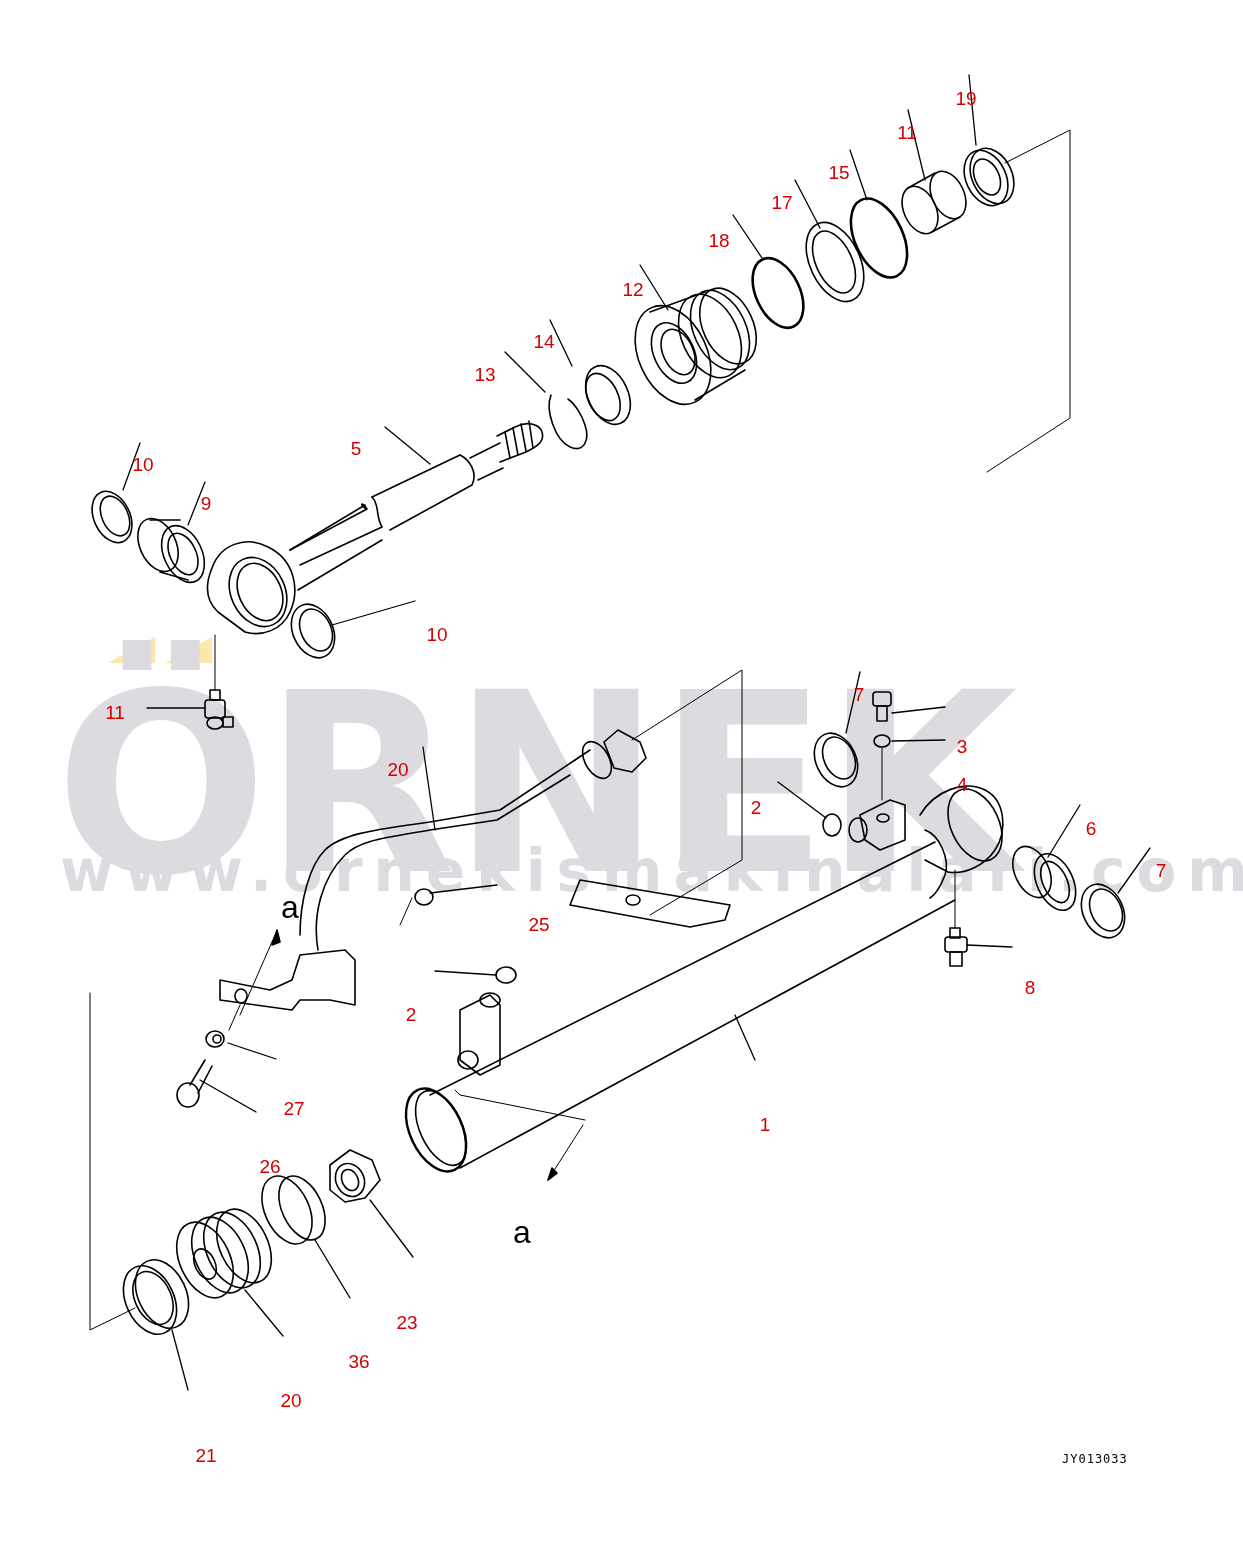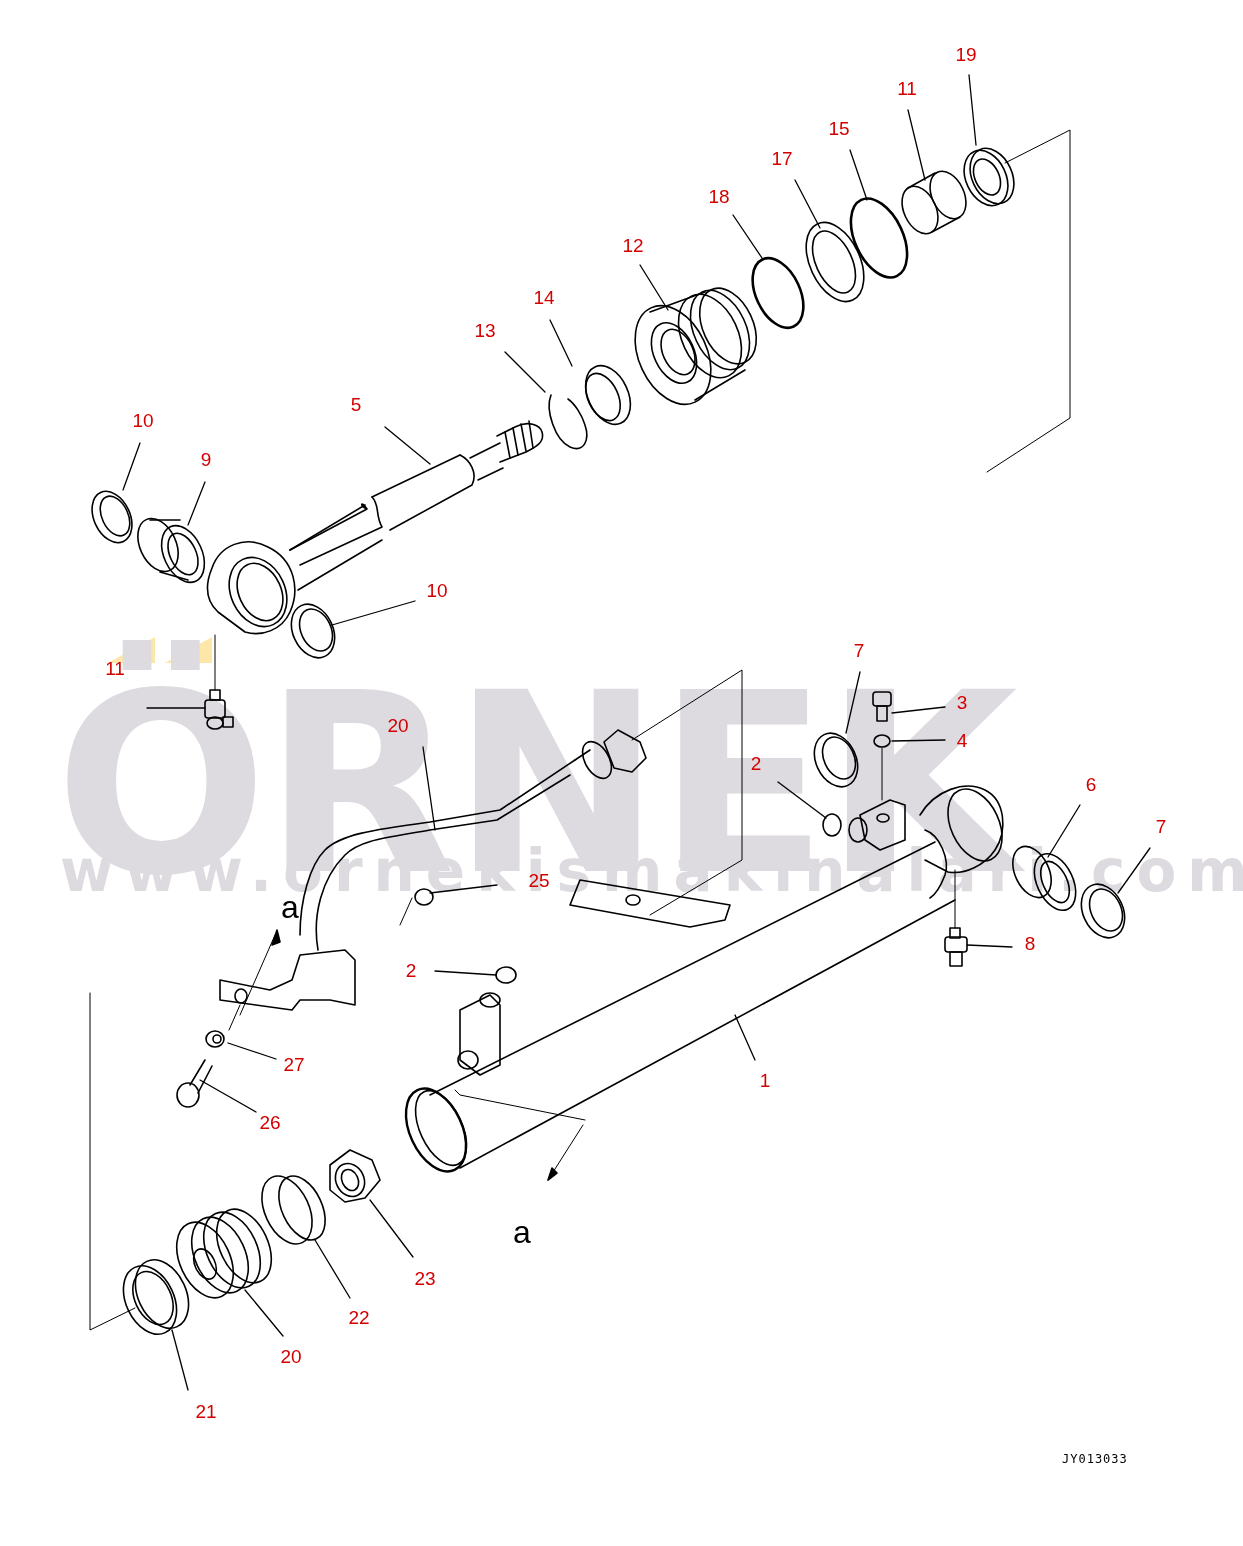--- a/index.html
+++ b/index.html
@@ -1,20 +1,20 @@
 <!DOCTYPE html>
 <html><head>
 <meta charset="utf-8">
 <style>
   html, body { margin:0; padding:0; background:#ffffff; }
   body { width:1243px; height:1546px; position:relative; overflow:hidden; font-family:"Liberation Sans", sans-serif; }
   #canvas { position:absolute; left:0; top:0; width:1243px; height:1546px; }
   .wm-big { position:absolute; left:55px; top:660px; font-family:"DejaVu Sans", sans-serif; font-weight:bold; font-size:250px; letter-spacing:-4px; color:#dedbe0; line-height:1; white-space:nowrap; }
   .wm-url { position:absolute; left:60px; top:842px; font-family:"DejaVu Sans", sans-serif; font-weight:bold; font-size:58px; letter-spacing:11px; color:#dedbe0; line-height:1; white-space:nowrap; }
-  .label { position:absolute; color:#d40000; font-size:19px; font-family:"Liberation Sans", sans-serif; line-height:1; transform:translate(-50%,-50%); white-space:nowrap; }
+  .label { position:absolute; color:#d40000; font-size:19px; font-family:"Liberation Sans", sans-serif; line-height:1; transform:translate(-50%,-50%); white-space:nowrap;margin-top:44px; }
   .view-mark { position:absolute; color:#000; font-size:32px; font-family:"Liberation Sans", sans-serif; line-height:1; transform:translate(-50%,-50%); }
   .drawing-code { position:absolute; left:1062px; top:1452px; font-family:"DejaVu Sans Mono", monospace; font-size:12px; color:#000; letter-spacing:1px; }
   svg { position:absolute; left:0; top:0; }
 </style>
 </head>
 <body>
 
 <div id="canvas">
 
   <svg width="1243" height="1546">
@@ -292,22 +292,22 @@
   <div class="label" style="left:633px;top:245px">12</div>
   <div class="label" style="left:485px;top:330px">13</div>
   <div class="label" style="left:544px;top:297px">14</div>
   <div class="label" style="left:839px;top:128px">15</div>
   <div class="label" style="left:907px;top:88px">11</div>
   <div class="label" style="left:782px;top:158px">17</div>
   <div class="label" style="left:719px;top:196px">18</div>
   <div class="label" style="left:966px;top:54px">19</div>
   <div class="label" style="left:291px;top:1356px">20</div>
   <div class="label" style="left:206px;top:1411px">21</div>
-  <div class="label" style="left:359px;top:1317px">22</div>
-  <div class="label" style="left:425px;top:1278px">23</div>
+  <div class="label" style="left:359px;top:1317px">36</div>
+  <div class="label" style="left:407px;top:1278px">23</div>
   <div class="label" style="left:398px;top:725px">20</div>
   <div class="label" style="left:539px;top:880px">25</div>
   <div class="label" style="left:270px;top:1122px">26</div>
   <div class="label" style="left:294px;top:1064px">27</div>
 
   <div class="view-mark" style="left:290px;top:907px">a</div>
   <div class="view-mark" style="left:522px;top:1232px">a</div>
 
   <div class="drawing-code">JY013033</div>
 </div>

